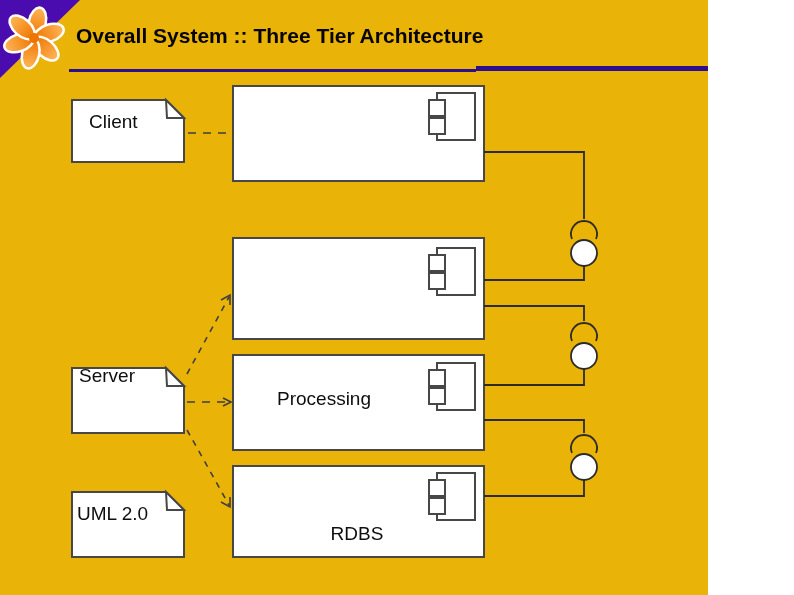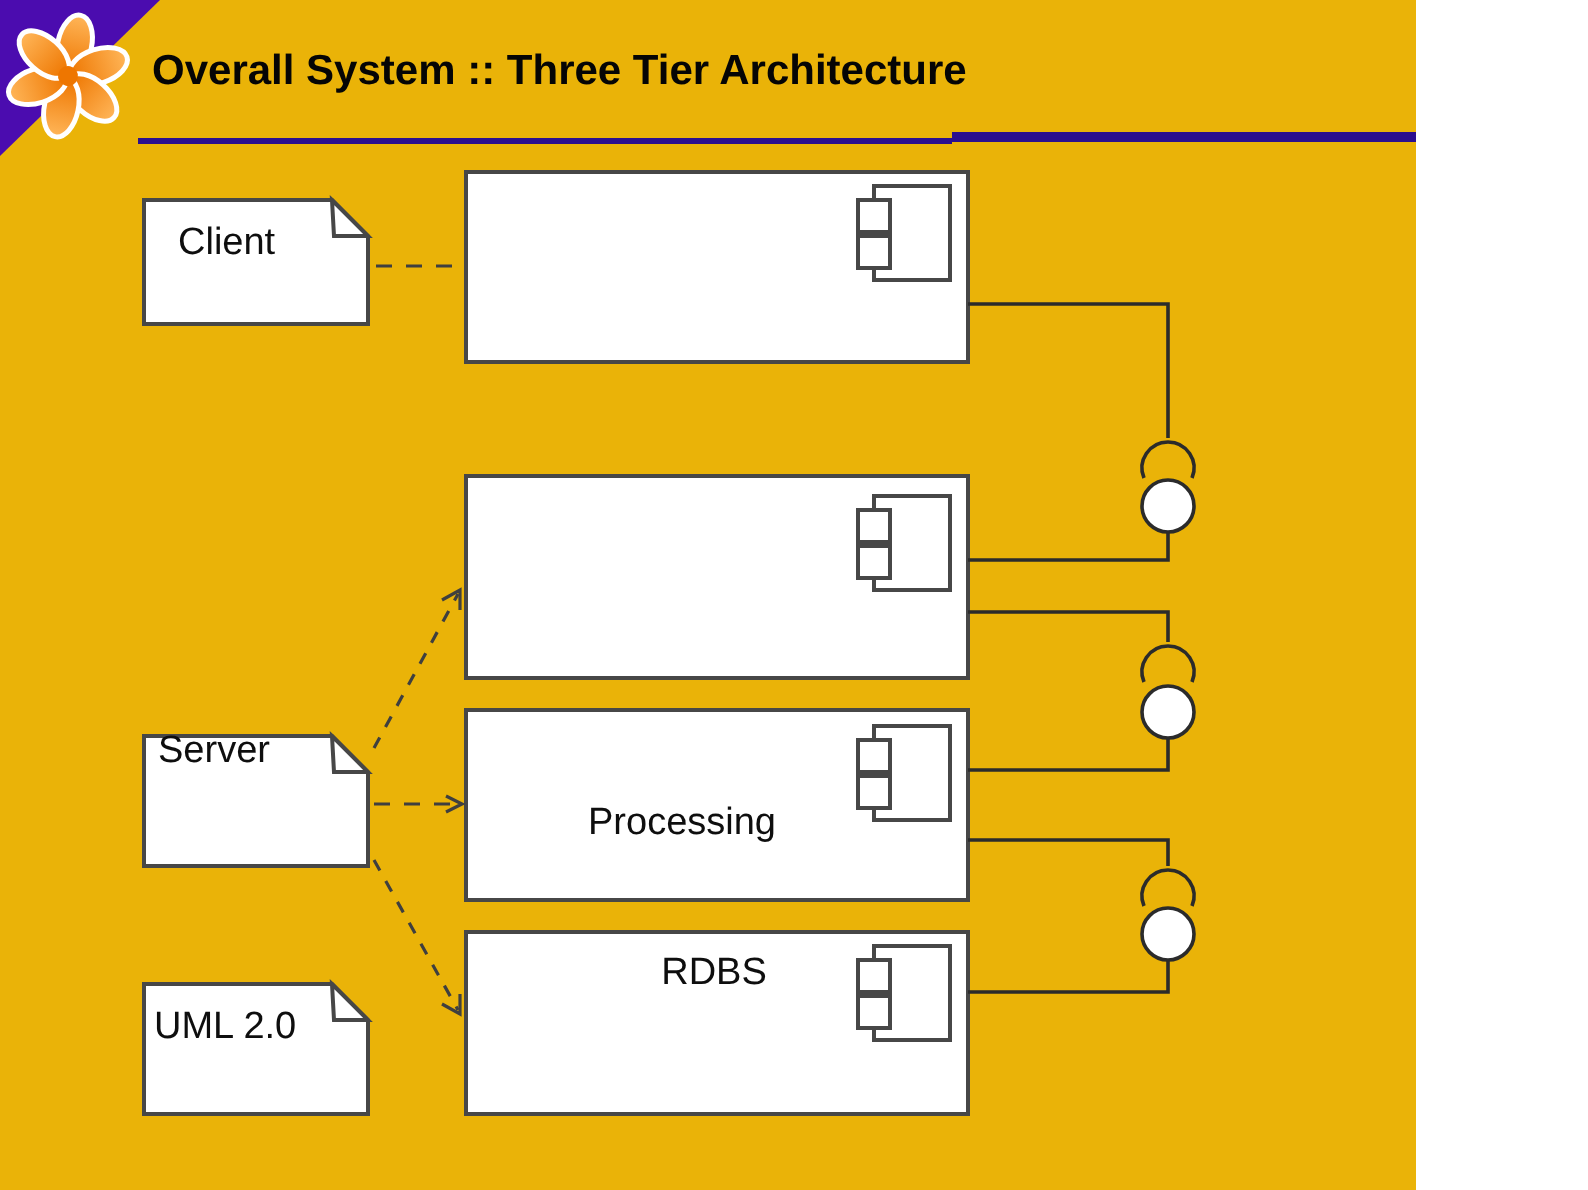--- a/index.html
+++ b/index.html
@@ -135,15 +135,15 @@
       </g>
     </g>
   </svg>
 
   <div class="title">Overall System :: Three Tier Architecture</div>
 
   <div class="lbl" style="left:89px;top:111px;">Client</div>
   <div class="lbl" style="left:79px;top:365px;">Server</div>
   <div class="lbl" style="left:77px;top:503px;text-align:center;">UML 2.0</div>
 
-  <div class="lbl ctr" style="left:233px;top:388px;width:216px;margin-top:13px;">Processing</div>
-  <div class="lbl ctr" style="left:233px;top:476px;width:216px;padding-left:16px;">RDBS</div>
+  <div class="lbl ctr" style="left:216px;top:388px;width:216px;">Processing</div>
+  <div class="lbl ctr" style="left:233px;top:523px;width:216px;padding-left:16px;">RDBS</div>
 </div>
 
 </body></html>

